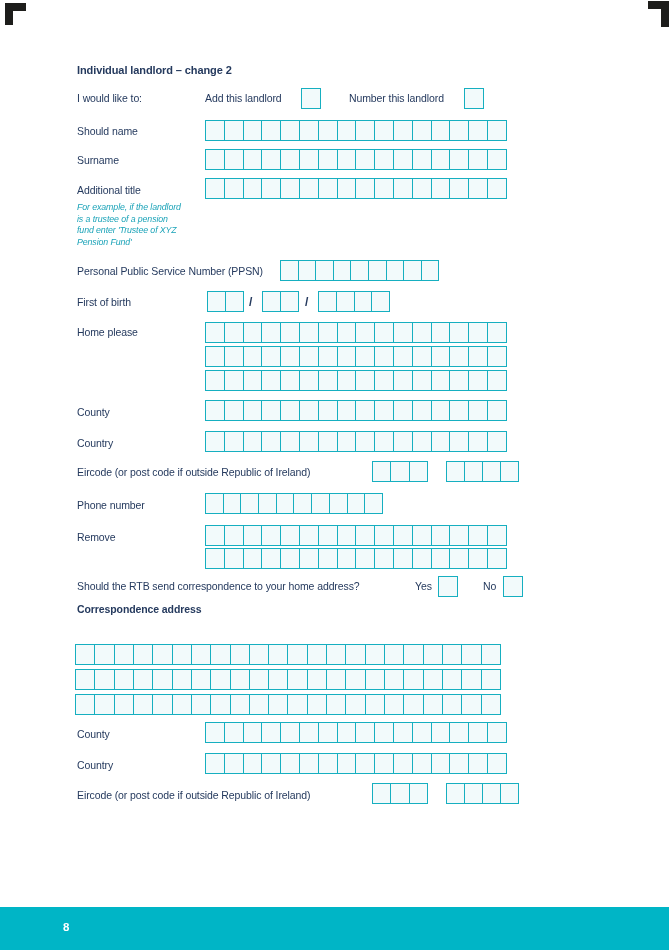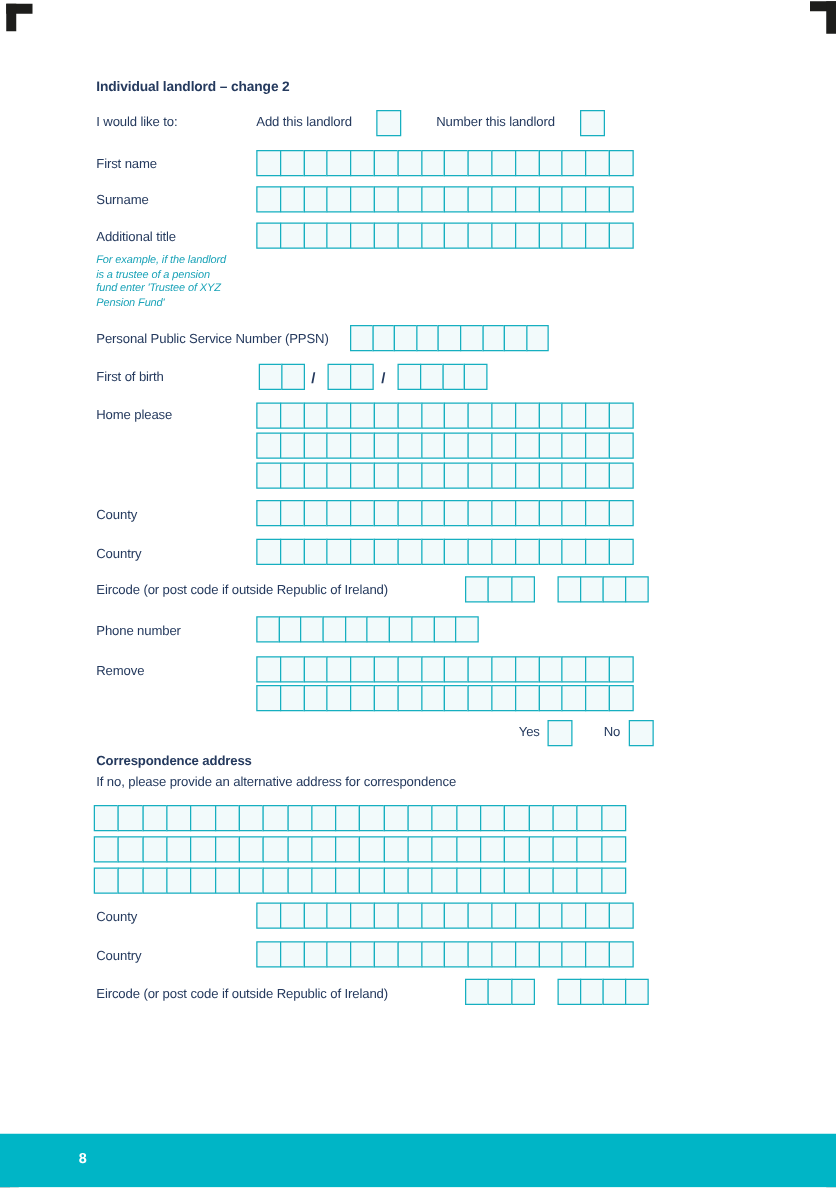--- a/index.html
+++ b/index.html
@@ -63,21 +63,21 @@
   <div class="crop" style="left:661px;top:942px;width:8px;height:8px"></div>
 
   <div class="txt title" style="left:77px;top:64px">Individual landlord – change 2</div>
 
   <div class="txt" style="left:77px;top:92px">I would like to:</div>
   <div class="txt" style="left:205px;top:92px">Add this landlord</div>
   <div class="checkbox" style="left:301px;top:88px"></div>
   <div class="txt" style="left:349px;top:92px">Number this landlord</div>
   <div class="checkbox" style="left:464px;top:88px"></div>
 
-  <div class="txt" style="left:77px;top:125px">First name</div>
+  <div class="txt" style="left:77px;top:125px">Should name</div>
   <div class="cellrow" style="left:205px;top:120px">
       <div class="cell"></div>
       <div class="cell"></div>
       <div class="cell"></div>
       <div class="cell"></div>
       <div class="cell"></div>
       <div class="cell"></div>
       <div class="cell"></div>
       <div class="cell"></div>
       <div class="cell"></div>
@@ -322,27 +322,27 @@
       <div class="cell"></div>
       <div class="cell"></div>
       <div class="cell"></div>
       <div class="cell"></div>
       <div class="cell"></div>
       <div class="cell"></div>
       <div class="cell"></div>
       <div class="cell"></div>
     </div>
 
+  <div class="txt" style="left:77px;top:580px">Should the RTB send correspondence to your home address?</div>
   <div class="txt" style="left:415px;top:580px">Yes</div>
   <div class="checkbox" style="left:438px;top:576px"></div>
   <div class="txt" style="left:483px;top:580px">No</div>
   <div class="checkbox" style="left:503px;top:576px"></div>
 
   <div class="txt bold" style="left:77px;top:603px">Correspondence address</div>
-  <div class="txt" style="left:77px;top:620px">If no, please provide an alternative address for correspondence</div>
 
   <div class="cellrow" style="left:75px;top:644px;--cw:20.32px">
       <div class="cell"></div>
       <div class="cell"></div>
       <div class="cell"></div>
       <div class="cell"></div>
       <div class="cell"></div>
       <div class="cell"></div>
       <div class="cell"></div>
       <div class="cell"></div>

